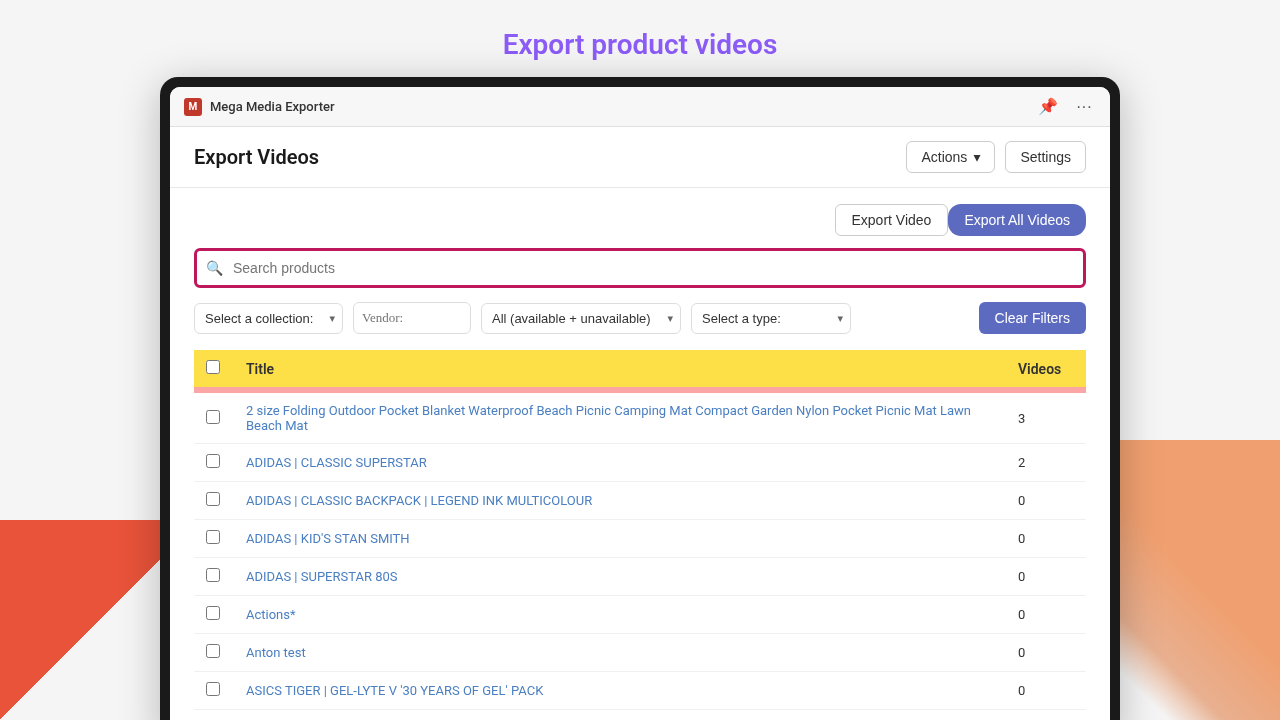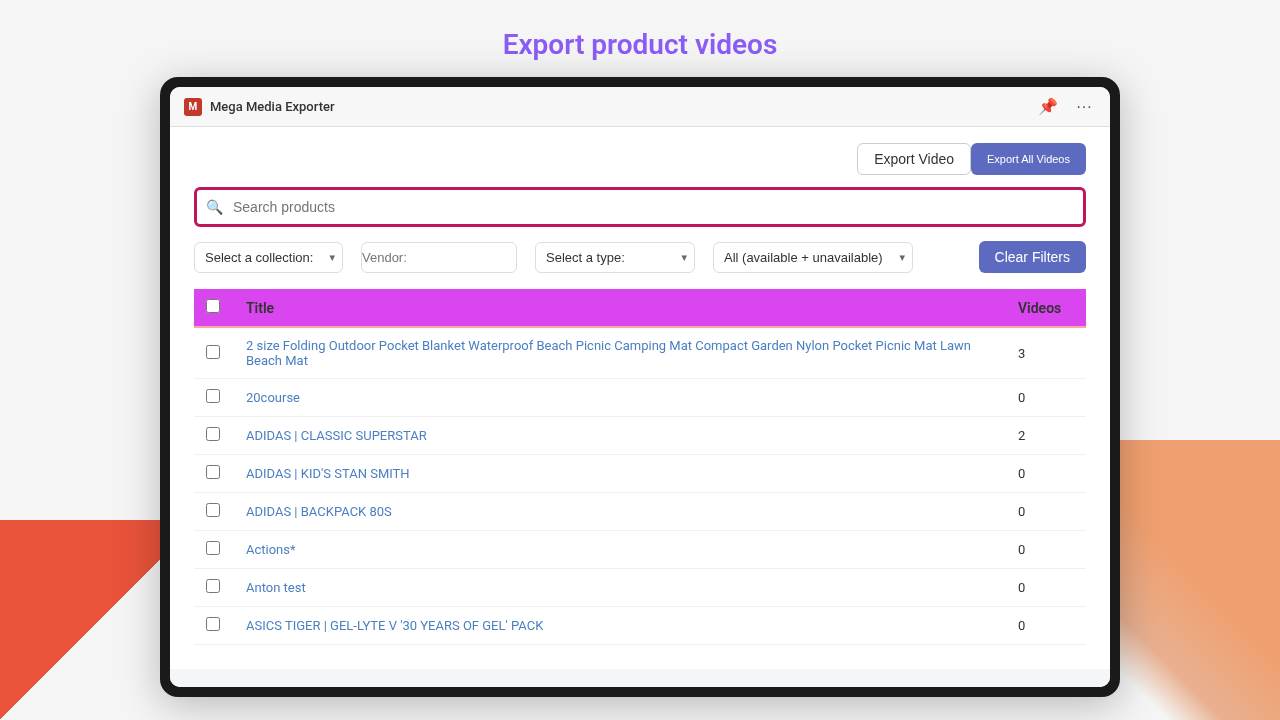--- a/index.html
+++ b/index.html
@@ -167,23 +167,23 @@
       border: 1px solid #ccc;
       border-radius: 6px;
       padding: 7px 16px;
       font-size: 14px;
       cursor: pointer;
       color: #333;
     }
     .btn-export-all {
       background: #5c6bc0;
       border: none;
-      border-radius: 6px;
+      border-radius: 13px;
       padding: 7px 16px;
-      font-size: 11px;
+      font-size: 14px;
       cursor: pointer;
       color: #fff;
       font-weight: 500;
     }
 
     
     .search-bar {
       position: relative;
       margin-bottom: 14px;
     }
@@ -201,21 +201,21 @@
       border-radius: 6px;
       padding: 9px 14px 9px 36px;
       font-size: 14px;
       color: #333;
       outline: none;
     }
 
     
     .filter-row {
       display: flex;
-      gap: 18px;
+      gap: 10px;
       margin-bottom: 16px;
       align-items: center;
     }
     .filter-select {
       border: 1px solid #ddd;
       border-radius: 6px;
       padding: 7px 28px 7px 10px;
       font-size: 13px;
       color: #333;
       background: #fff;
@@ -234,24 +234,25 @@
       right: 8px;
       top: 50%;
       transform: translateY(-50%);
       font-size: 11px;
       color: #666;
       pointer-events: none;
     }
     .filter-vendor-input {
       border: 1px solid #ddd;
       border-radius: 6px;
-      padding: 7px 0;
+      padding: 7px 8px;
       font-size: 13px;
       color: #333;
-      width: 156px;
+      width: 118px;
+      font-family: Liberation Serif, serif;
     }
     .btn-clear-filters {
       background: #5c6bc0;
       border: none;
       border-radius: 6px;
       padding: 8px 16px;
       font-size: 14px;
       cursor: pointer;
       color: #fff;
       font-weight: 400;
@@ -262,22 +263,22 @@
     .products-table {
       width: 100%;
       border-collapse: collapse;
     }
     .products-table thead th {
       text-align: left;
       padding: 10px 12px;
       font-size: 14px;
       font-weight: 600;
       color: #333;
-      border-bottom: 2px solid #fca5a5;
-      background: #d946ef;
+      border-bottom: 6px solid #fca5a5;
+      background: #fde047;
     }
     .products-table tbody tr {
       border-bottom: 1px solid #f0f0f0;
     }
     .products-table tbody td {
       padding: 10px 12px;
       font-size: 13px;
       color: #333;
       vertical-align: middle;
     }
@@ -318,20 +319,30 @@
       <div class="title-bar-icon">M</div>
       <span class="title-bar-name">Mega Media Exporter</span>
       <div class="title-bar-actions">
         <button class="title-bar-btn">📌</button>
         <button class="title-bar-btn">···</button>
       </div>
     </div>
 
     <div class="app-body">
 
+      <div class="app-header">
+        <span class="app-title">Export Videos</span>
+        <div class="header-btns">
+          <button class="btn-actions">
+            <span>Actions</span>
+            <span>▾</span>
+          </button>
+          <button class="btn-settings">Settings</button>
+        </div>
+      </div>
 
       <div class="content-area">
 
         <div class="export-row">
           <button class="btn-export-video">Export Video</button>
           <button class="btn-export-all">Export All Videos</button>
         </div>
 
         <div class="search-bar">
           <span class="search-icon-wrap">🔍</span>
@@ -339,27 +350,27 @@
         </div>
 
         <div class="filter-row">
           <div class="filter-select-wrap">
             <select class="filter-select">
               <option>Select a collection:</option>
             </select>
           </div>
           <input type="text" class="filter-vendor-input" placeholder="Vendor:" style="">
           <div class="filter-select-wrap">
-            <select class="filter-select" style="width:160px;">
-              <option>Select a type:</option>
+            <select class="filter-select" style="width:200px;">
+              <option>All (available + unavailable)</option>
             </select>
           </div>
           <div class="filter-select-wrap">
-            <select class="filter-select" style="width:200px;">
-              <option>All (available + unavailable)</option>
+            <select class="filter-select" style="width:160px;">
+              <option>Select a type:</option>
             </select>
           </div>
           <button class="btn-clear-filters">Clear Filters</button>
         </div>
 
         <table class="products-table">
           <thead>
             <tr>
               <th class="col-checkbox">
                 <input type="checkbox" style="">
@@ -369,36 +380,36 @@
             </tr>
           </thead>
           <tbody id="table-body">
           <tr>
                 <td class="checkbox-cell"><input type="checkbox" style=""></td>
                 <td><a class="product-link" href="#">2 size Folding Outdoor Pocket Blanket Waterproof Beach Picnic Camping Mat Compact Garden Nylon Pocket Picnic Mat Lawn Beach Mat</a></td>
                 <td class="videos-cell">3</td>
               </tr>
               <tr>
                 <td class="checkbox-cell"><input type="checkbox" style=""></td>
-                <td><a class="product-link" href="#">20course</a></td>
-                <td class="videos-cell">0</td>
-              </tr>
-              <tr>
-                <td class="checkbox-cell"><input type="checkbox" style=""></td>
                 <td><a class="product-link" href="#">ADIDAS | CLASSIC SUPERSTAR</a></td>
                 <td class="videos-cell">2</td>
               </tr>
               <tr>
                 <td class="checkbox-cell"><input type="checkbox" style=""></td>
+                <td><a class="product-link" href="#">ADIDAS | CLASSIC BACKPACK | LEGEND INK MULTICOLOUR</a></td>
+                <td class="videos-cell">0</td>
+              </tr>
+              <tr>
+                <td class="checkbox-cell"><input type="checkbox" style=""></td>
                 <td><a class="product-link" href="#">ADIDAS | KID'S STAN SMITH</a></td>
                 <td class="videos-cell">0</td>
               </tr>
               <tr>
                 <td class="checkbox-cell"><input type="checkbox" style=""></td>
-                <td><a class="product-link" href="#">ADIDAS | BACKPACK 80S</a></td>
+                <td><a class="product-link" href="#">ADIDAS | SUPERSTAR 80S</a></td>
                 <td class="videos-cell">0</td>
               </tr>
               <tr>
                 <td class="checkbox-cell"><input type="checkbox" style=""></td>
                 <td><a class="product-link" href="#">Actions*</a></td>
                 <td class="videos-cell">0</td>
               </tr>
               <tr>
                 <td class="checkbox-cell"><input type="checkbox" style=""></td>
                 <td><a class="product-link" href="#">Anton test</a></td>

